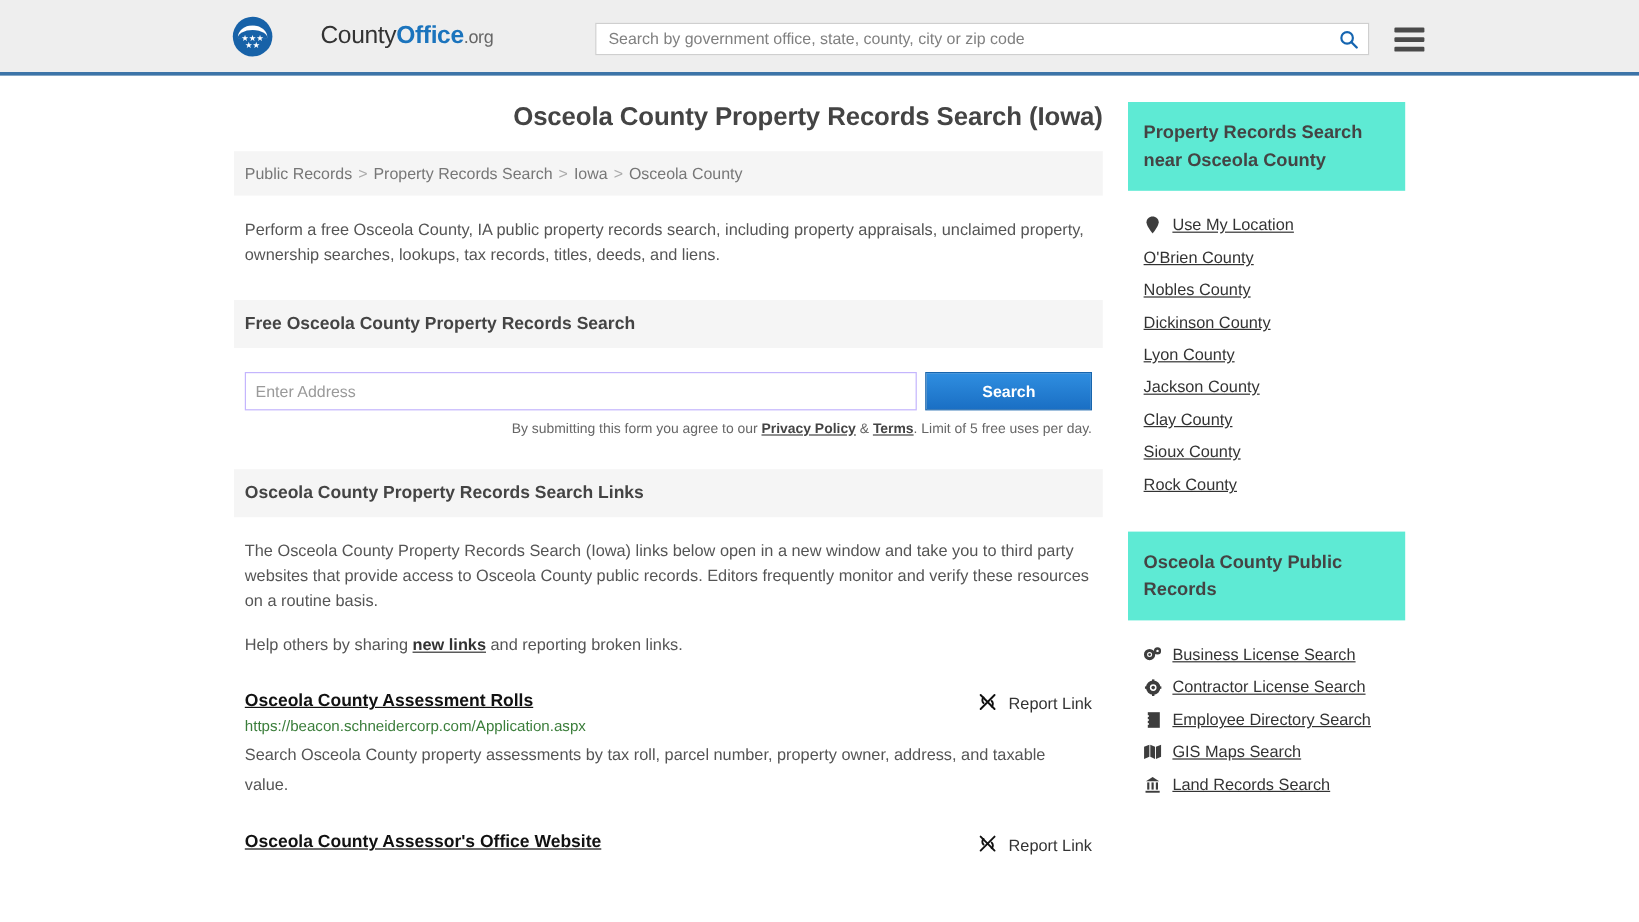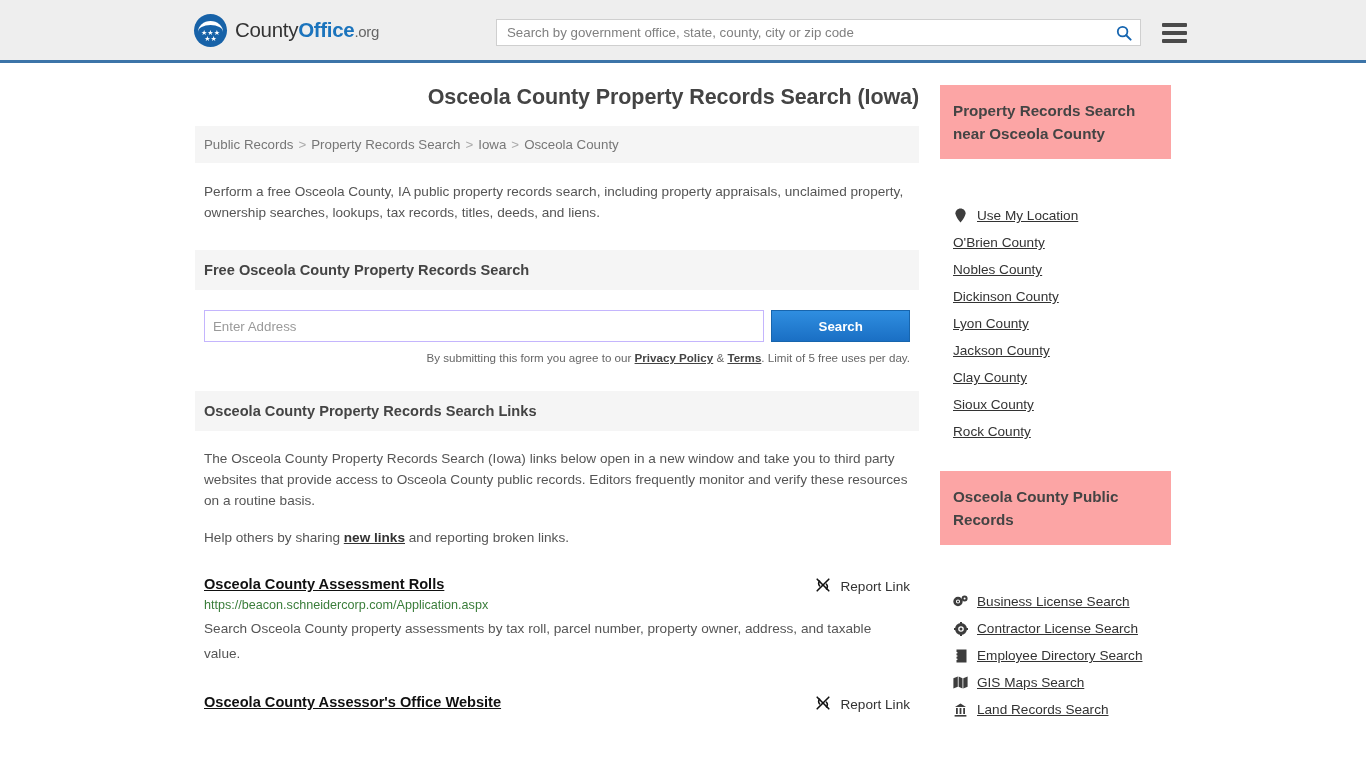--- a/index.html
+++ b/index.html
@@ -19,20 +19,21 @@
     border-bottom: 3px solid #3c74a8;
     display: flex;
     align-items: center;
     position: relative;
   }
   .logo-wrap {
     display: flex;
     align-items: center;
     margin-left: 194px;
     text-decoration: none;
+    gap: 32px;
   }
   .logo-mark {
     width: 33px; height: 33px;
     border-radius: 50%;
     background: #1762a8;
     position: relative;
     margin-right: 8px;
     flex: none;
     overflow: hidden;
   }
@@ -257,36 +258,36 @@
   }
   .result-desc {
     font-size: 13.6px;
     color: #555555;
     line-height: 25px;
     margin-top: 4px;
   }
 
   
   .side-head {
-    background: #fca5a5;
+    background: #5eead4;
     padding: 14px 13px;
     font-size: 15.2px;
     font-weight: bold;
     color: #444444;
     line-height: 23px;
   }
   .side-list { padding: 0 13px; }
   .side-item {
     display: flex;
     align-items: center;
     gap: 9px;
     padding: 12px 0 0 0;
     font-size: 13.6px;
   }
-  .side-item:first-child { padding-top: 21px; margin-top: 28px; }
+  .side-item:first-child { padding-top: 21px; }
   .side-item a {
     color: #333333;
     text-decoration: underline;
   }
   .side-ico {
     width: 15px;
     flex: none;
     display: flex;
     align-items: center;
     justify-content: center;

